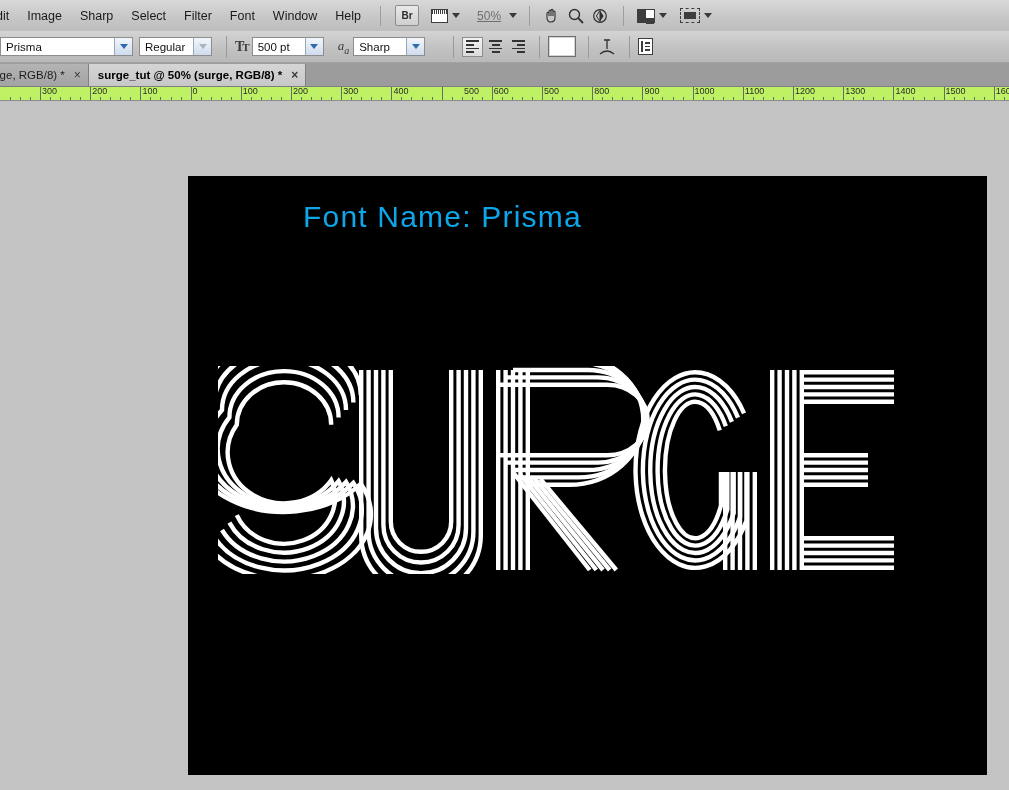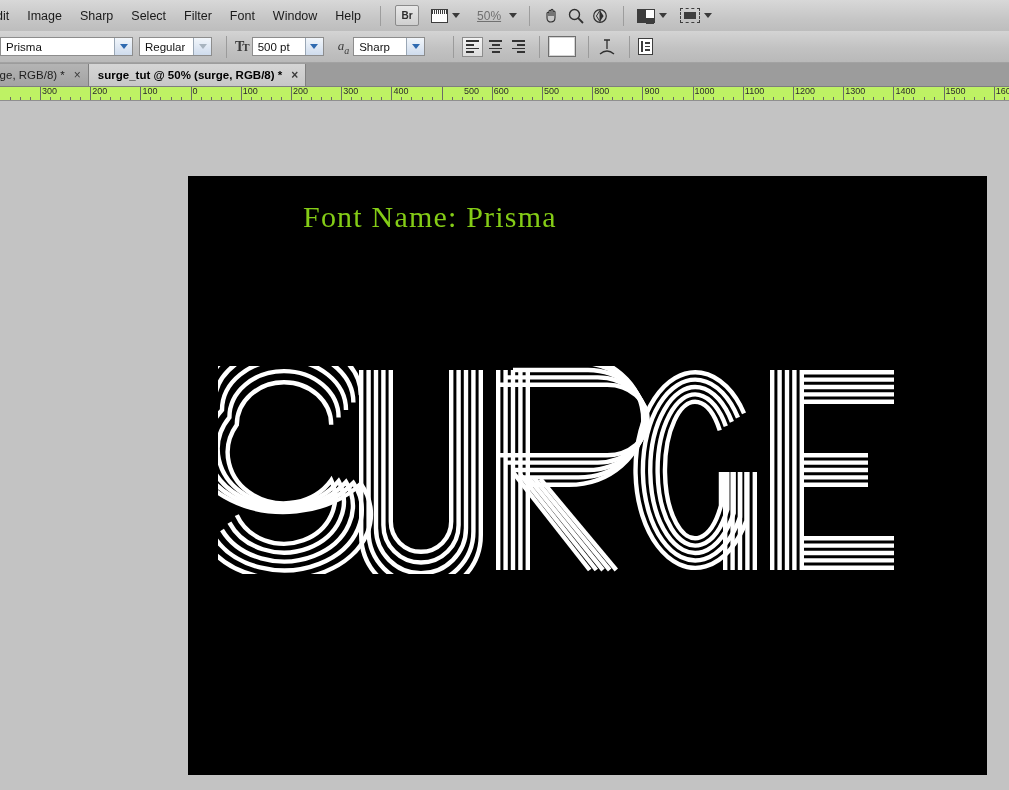--- a/index.html
+++ b/index.html
@@ -330,23 +330,23 @@
   #canvas {
     position: absolute;
     left: 188px; top: 75px;
     width: 799px; height: 599px;
     background: #000;
     overflow: hidden;
   }
   .canvas-text {
     position: absolute;
     left: 115px;
-    color: #84cc16;
+    color: #0ea5e9;
     font-size: 30px;
-    font-family: Liberation Serif, serif;
+    font-family: Liberation Sans, sans-serif;
     font-weight: 300;
     letter-spacing: 1.2px;
     white-space: nowrap;
   }
   .ct1 { top: 24px; }
   .ct2 { top: 64px; }
 
   
   #surge {
     position: absolute;

